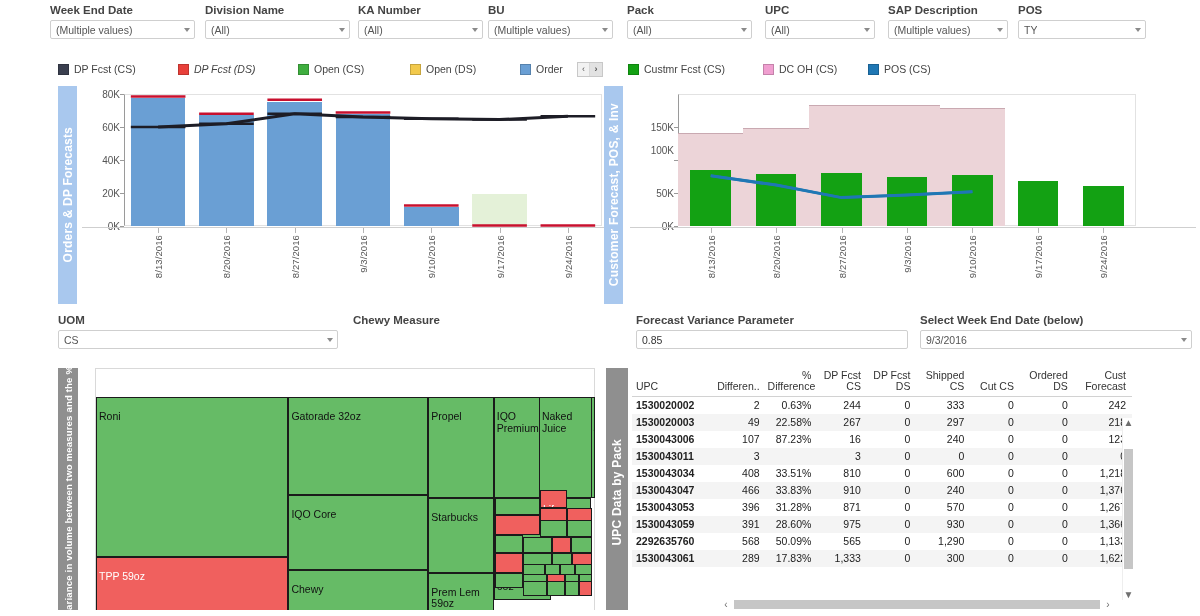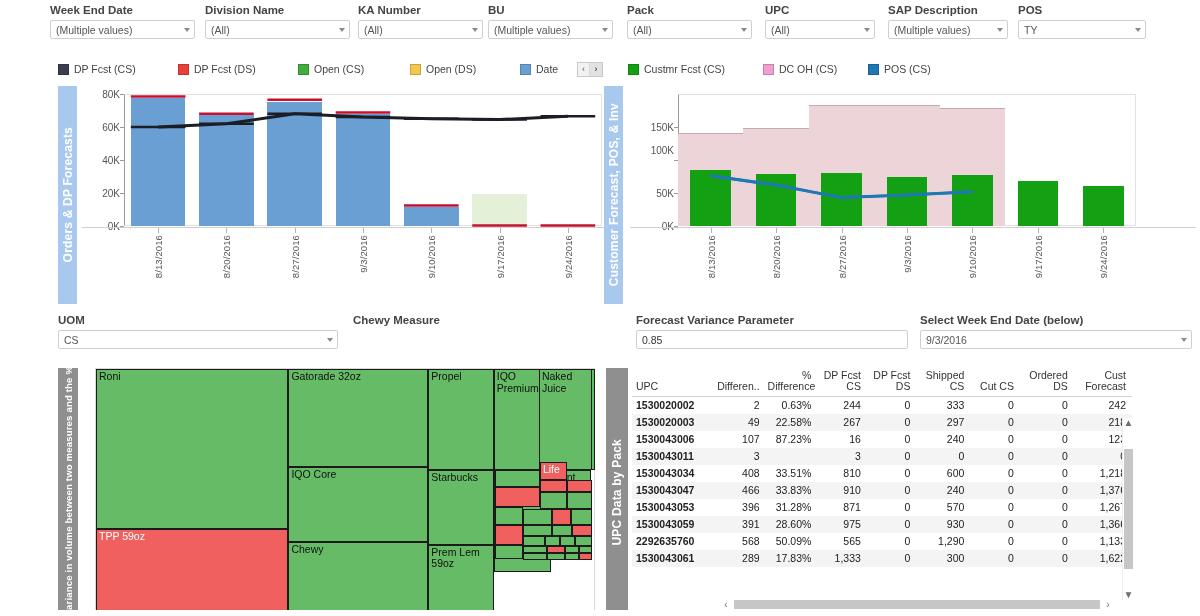--- a/index.html
+++ b/index.html
@@ -78,21 +78,21 @@
     position:absolute; font-size:9.5px; color:#555; white-space:nowrap;
     writing-mode:vertical-rl; transform:rotate(180deg); letter-spacing:.1px;
   }
   .xtickmark { position:absolute; width:1px; background:#b5b5b5; }
   .bar { position:absolute; }
   .band { position:absolute; }
 
   
   .tmcell {
     position:absolute; border:1px solid #1b1b1b; overflow:hidden;
-    font-size:10.5px; line-height:11.5px; padding:1px 0 0 2px; color:#111;
+    font-size:10.5px; line-height:11.5px; padding:13px 0 0 2px; color:#111;margin-top:28px;
   }
   .tmgreen { background:#66bb66; }
   .tmred   { background:#f0605e; }
   .tmcell.tmred { color:#fff; }
 
   
   .tbl { position:absolute; background:#fff; overflow:hidden; }
   .tbl table { border-collapse:collapse; width:100%; table-layout:fixed; }
   .tbl th {
     font-size:10.5px; font-weight:normal; color:#333; vertical-align:bottom;
@@ -180,35 +180,35 @@
         <i class="caret"></i>
       </div>
     </div>
   </div>
 
 <div class="legend" id="left-legend" style="left:58px; top:61px;">
     <div class="lgitem" style="position: absolute; left: 0px;">
       <i class="swatch" style="background:#3a3f4f"></i>
       <span class="lgtext">DP Fcst (CS)</span>
     </div>
-    <div class="lgitem" style="position: absolute; left: 120px;">
+    <div class="lgitem" style="position: absolute; left: 120px; font-style: italic;">
       <i class="swatch" style="background:#e8403a"></i>
       <span class="lgtext">DP Fcst (DS)</span>
     </div>
     <div class="lgitem" style="position: absolute; left: 240px;">
       <i class="swatch" style="background:#3fae3f"></i>
       <span class="lgtext">Open (CS)</span>
     </div>
     <div class="lgitem" style="position: absolute; left: 352px;">
       <i class="swatch" style="background:#f2c94c"></i>
       <span class="lgtext">Open (DS)</span>
     </div>
     <div class="lgitem" style="position: absolute; left: 462px;">
       <i class="swatch" style="background:#6a9fd4"></i>
-      <span class="lgtext">Date</span>
+      <span class="lgtext">Order</span>
     </div>
     <div class="pager" style="position: absolute; left: 516px;">
       <div>‹</div>
       <div>›</div>
     </div>
   </div>
 <div class="legend" id="right-legend" style="left:628px; top:61px;">
     <div class="lgitem" style="position: absolute; left: 0px;">
       <i class="swatch" style="background:#13a113"></i>
       <span class="lgtext">Custmr Fcst (CS)</span>

